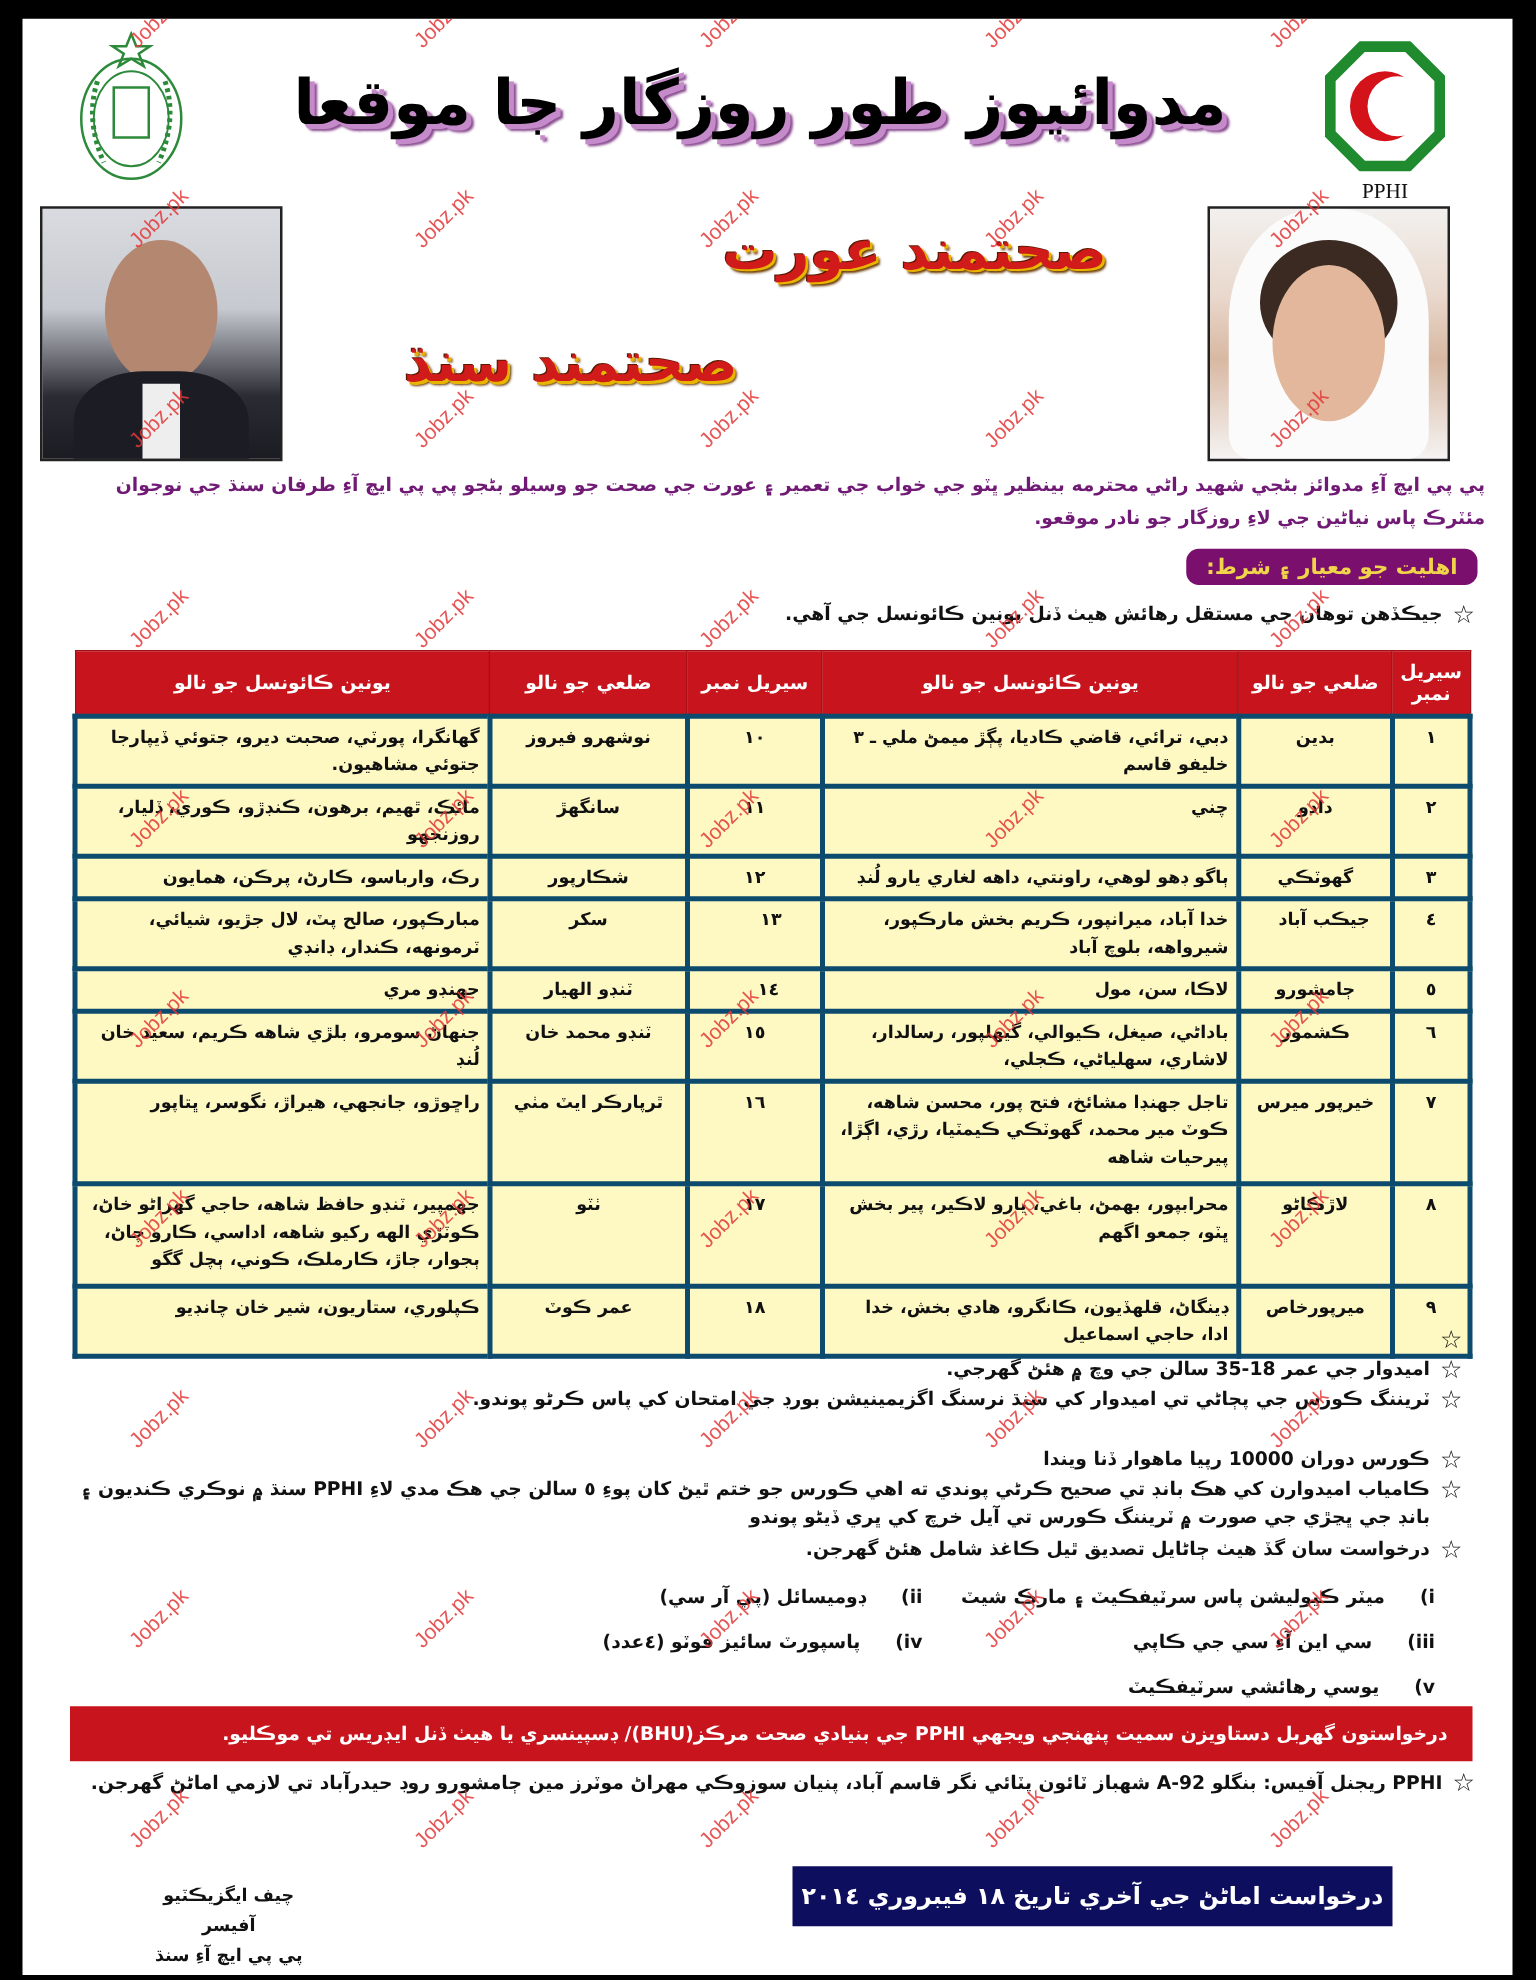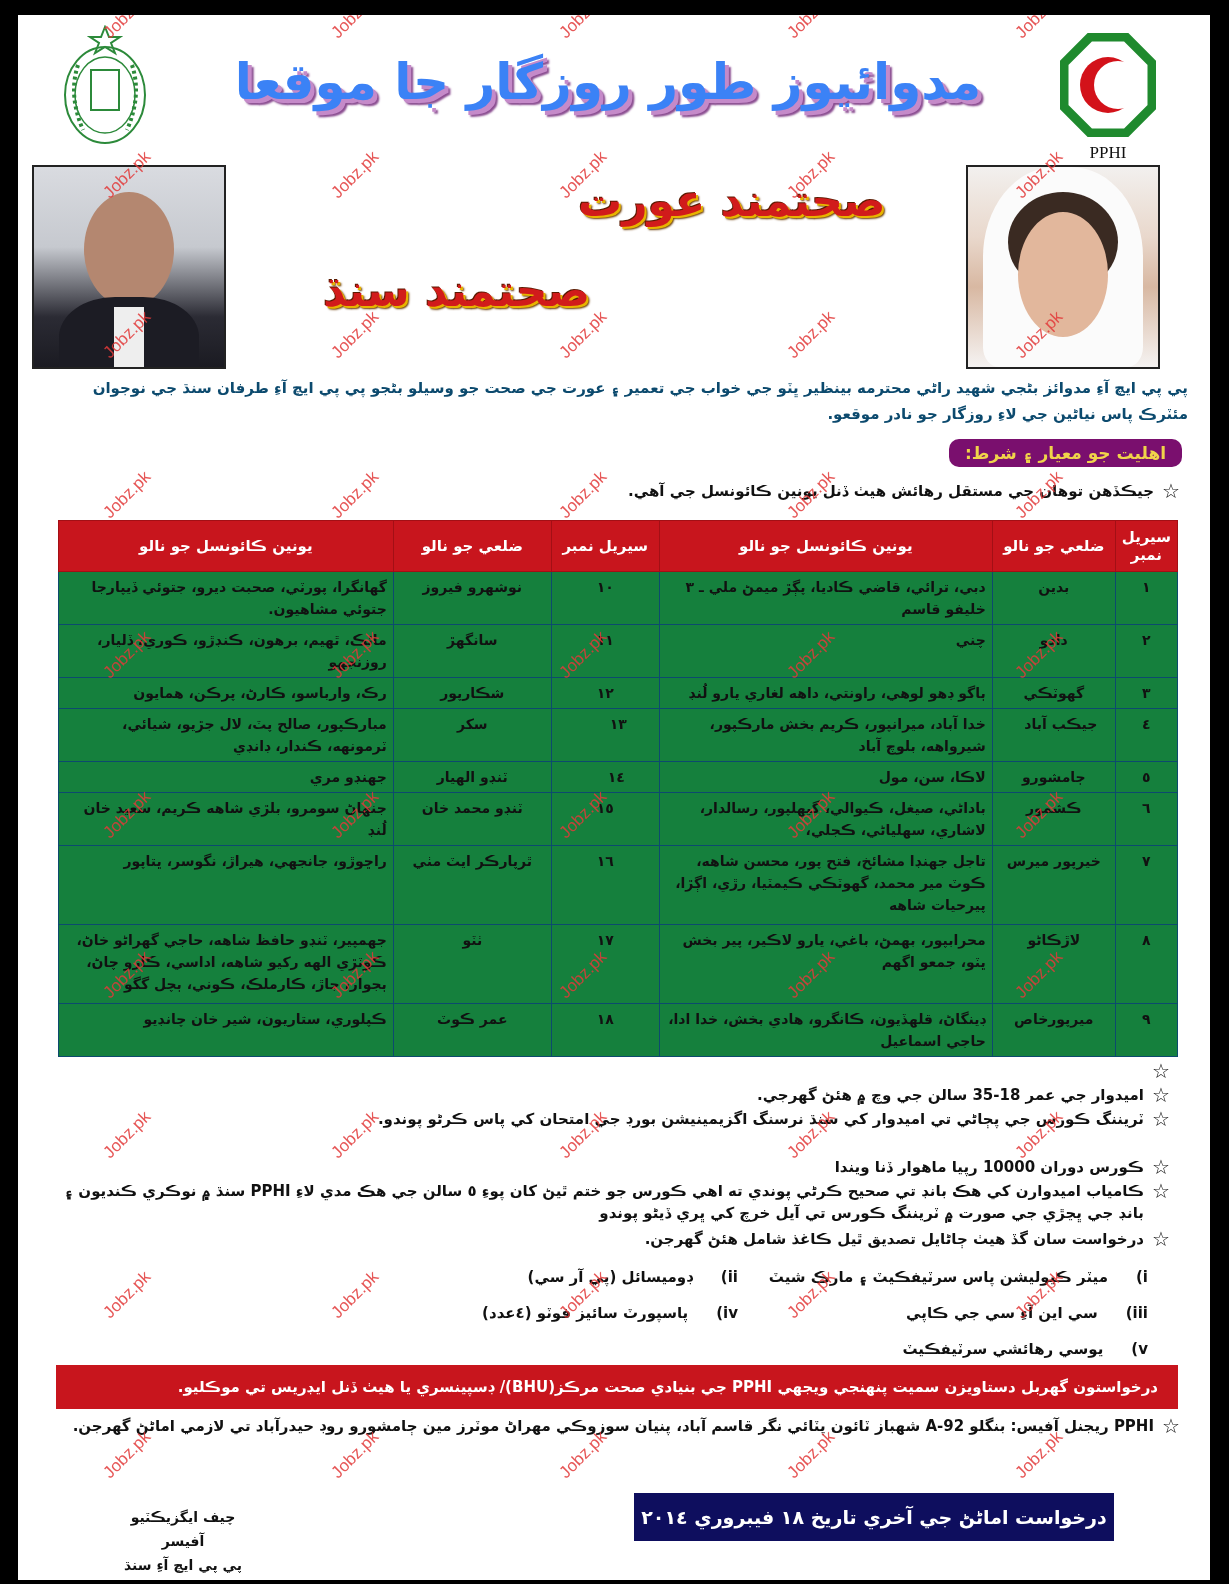--- a/index.html
+++ b/index.html
@@ -13,53 +13,53 @@
     background: #fff; overflow: hidden;
   }
   .abs { position: absolute; }
   
   .emblem { left: 40px; top: 10px; width: 95px; height: 125px; }
   .pphi-logo { left: 1040px; top: 18px; width: 100px; height: 130px; text-align: center; }
   .pphi-label { font-family: "Liberation Serif", serif; font-size: 17px; color: #111; display: block; margin-top: 2px; }
   .main-title {
     left: 180px; top: 38px; width: 820px; text-align: center; direction: rtl;
     font-family: "DejaVu Sans", sans-serif; font-weight: bold; font-size: 50px;
-    color: #3b82f6; text-shadow: 4px 4px 0 #c58ac9, 6px 6px 2px #8a4c90; letter-spacing: 1px;
+    color: #000000; text-shadow: 4px 4px 0 #c58ac9, 6px 6px 2px #8a4c90; letter-spacing: 1px;
   }
   .photo { border: 2px solid #222; background: #cfcfcf; overflow: hidden; }
   .photo-left { left: 14px; top: 150px; width: 190px; height: 200px;
     background: linear-gradient(180deg,#d9dbe0 0%,#c6c9cf 40%,#2b2b34 75%,#1b1b22 100%); }
   .photo-right { left: 948px; top: 150px; width: 190px; height: 200px;
     background: linear-gradient(180deg,#f2f0ee 0%,#e9d8cc 35%,#d8b8a2 60%,#f5f3f2 100%); }
   .photo .face { position: absolute; border-radius: 50%; }
   .slogan {
     direction: rtl; font-weight: bold; font-size: 44px; color: #d11b1b;
     text-shadow: 2px 2px 0 #e7b400, -1px -1px 0 #5a1a00, 3px 3px 2px #6b3b00;
   }
   .slogan-1 { left: 560px; top: 160px; }
   .slogan-2 { left: 305px; top: 250px; }
   .intro {
     left: 20px; top: 360px; width: 1150px; direction: rtl; text-align: right;
-    font-size: 15px; line-height: 26px; font-weight: bold; color: #0c4a6e;
+    font-size: 15px; line-height: 26px; font-weight: bold; color: #701a75;
   }
   .criteria-badge {
     right: 28px; top: 424px; padding: 4px 16px; background: #7a0f6e; color: #f0d44a;
     border-radius: 10px; font-weight: bold; font-size: 17px; direction: rtl;
   }
   .bullet-row { direction: rtl; display: flex; align-items: flex-start; font-size: 15px; font-weight: bold; color: #111; }
   .star { font-size: 20px; width: 34px; text-align: center; flex: 0 0 34px; line-height: 22px; color: #111; font-weight: normal; }
   .bullet-text { line-height: 22px; }
   
   .tbl { left: 40px; top: 505px; width: 1120px; border-collapse: collapse; direction: rtl; }
   .tbl th {
     background: #c8151d; color: #fff; font-size: 15px; font-weight: bold;
     height: 46px; border: 1px solid #a30f15; padding: 2px 6px;
   }
   .tbl td {
-    background: #15803d; border: 1px solid #0c4a6e; font-size: 14px; font-weight: bold;
+    background: #fef9c3; border: 4px solid #0c4a6e; font-size: 14px; font-weight: bold;
     color: #111; padding: 4px 6px; vertical-align: top; line-height: 22px;
   }
   .tbl td.c { text-align: center; }
   .tbl td.r { text-align: right; }
   
   .req-list { left: 230px; top: 1045px; width: 930px; }
   .docs { left: 300px; top: 1253px; width: 860px; direction: rtl; font-size: 15px; font-weight: bold; color: #111; }
   .doc-item { position: absolute; display: flex; direction: rtl; gap: 28px; }
   .doc-num { color: #111; font-weight: bold; }
   .red-banner {

